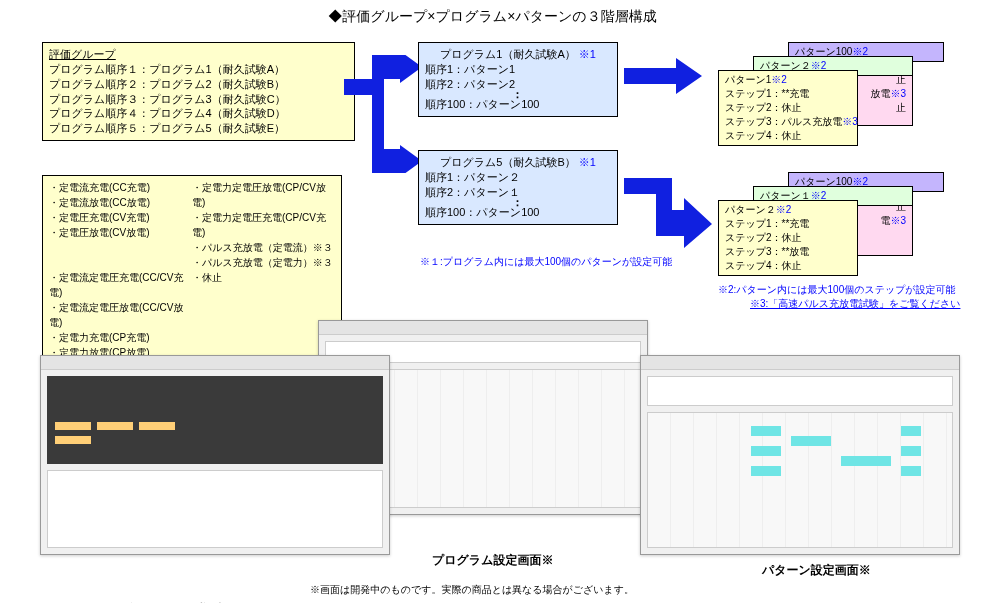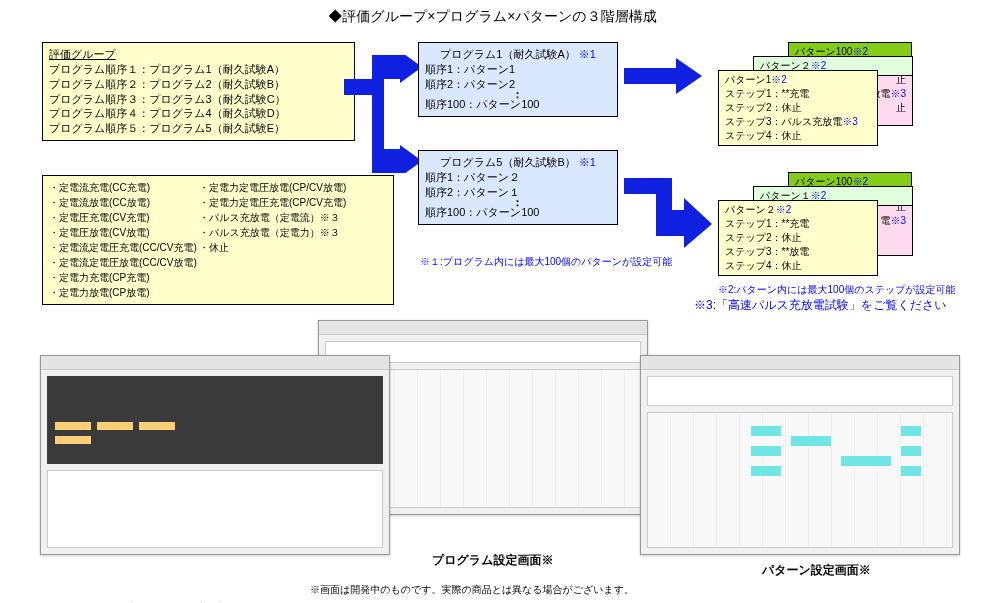--- a/index.html
+++ b/index.html
@@ -9,43 +9,43 @@
   
   .box { position: absolute; border: 1px solid #000; padding: 4px 6px; line-height: 1.35; }
   .yellow { background: #ffffcc; }
   .blue { background: #d9e8ff; }
   .pink { background: #ffd9f0; }
   
   .eval-box { left: 42px; top: 42px; width: 313px; }
   .eval-box .hdr { text-decoration: underline; }
   .eval-box .row { white-space: nowrap; }
   
-  .func-box { left: 42px; top: 175px; width: 352px; font-size: 10px; line-height: 1.5; }
+  .func-box { left: 42px; top: 175px; width: 300px; font-size: 10px; line-height: 1.5; }
   .func-box .col2 { display: flex; }
   .func-box .colA { width: 150px; }
   .func-box .colB { width: 150px; }
   
   .prog-box { left: 418px; width: 200px; }
   .progA { top: 42px; }
   .progB { top: 150px; }
   .prog-box .hdr { white-space: nowrap; text-align: center; }
   .prog-box .hdr .note { color: #0000ff; }
   .dots { text-align: center; line-height: 0.5; font-weight: bold; letter-spacing: 1px; }
   
   .pat-stack { position: absolute; }
   .pat-stack .layer { position: absolute; border: 1px solid #000; padding: 2px 6px; font-size: 10px; white-space: nowrap; }
-  .pat-stack .l3 { left: 70px; top: -28px; background: #84cc16; width: 124px; }
+  .pat-stack .l3 { left: 70px; top: -28px; background: #c4b5fd; width: 156px; }
   .pat-stack .l3b { left: 85px; top: -14px; width: 110px; height: 70px; }
   .pat-stack .l2 { left: 35px; top: -14px; background: #e0ffdd; width: 160px; }
-  .pat-stack .l1 { left: 0; top: 0; background: #ffffcc; width: 160px; }
+  .pat-stack .l1 { left: 0; top: 0; background: #ffffcc; width: 140px; }
   .pat-stack .note { color: #0000ff; }
   
   .note1 { position: absolute; left: 420px; top: 255px; font-size: 10px; color: #0000ff; }
   .note2 { position: absolute; left: 718px; top: 283px; font-size: 10px; color: #0000ff; }
-  .note3 { position: absolute; left: 694px; top: 297px; font-size: 12px; color: #0000ff; }
+  .note3 { position: absolute; left: 750px; top: 297px; font-size: 10px; color: #0000ff; text-decoration: underline; }
   
   
   .arrow { position: absolute; }
   .arrow svg path { fill: #1020e0; }
   
   
   .shot { position: absolute; border: 1px solid #999; background: #f0f0f0; box-shadow: 0 1px 3px rgba(0,0,0,.2); }
   .shot .bar { height: 14px; background: #e4e4e4; border-bottom: 1px solid #ccc; }
   .shot .bod { position: relative; height: calc(100% - 14px); }
   .shot .dark { position: absolute; background: #3a3a3a; }

